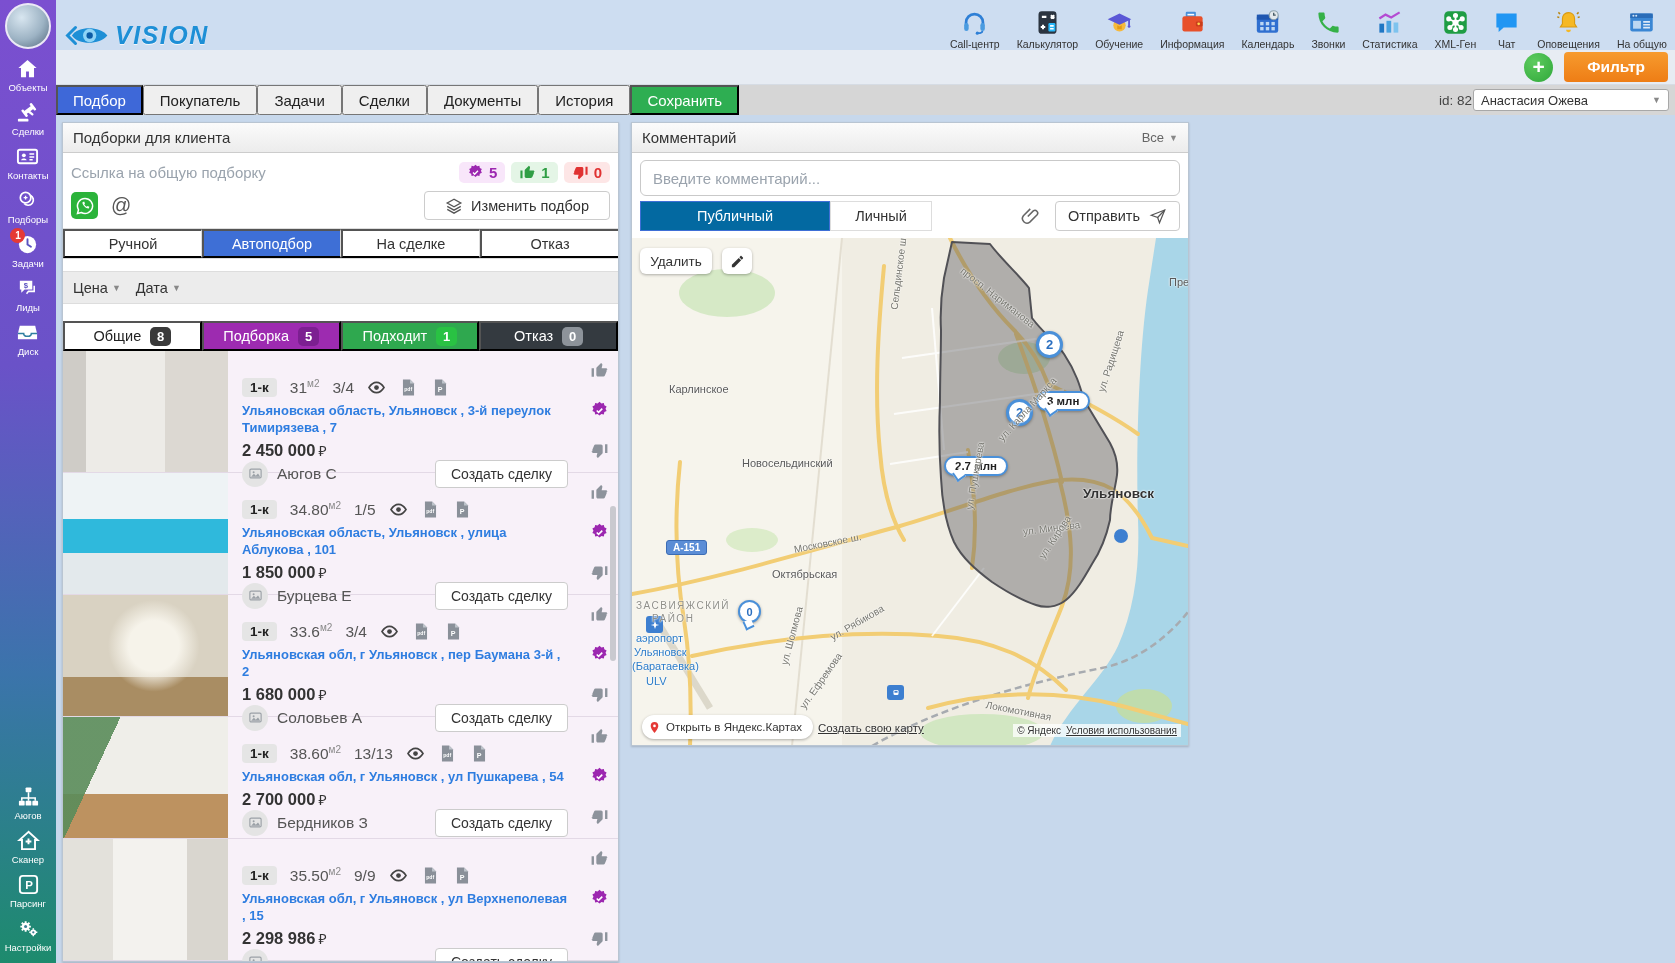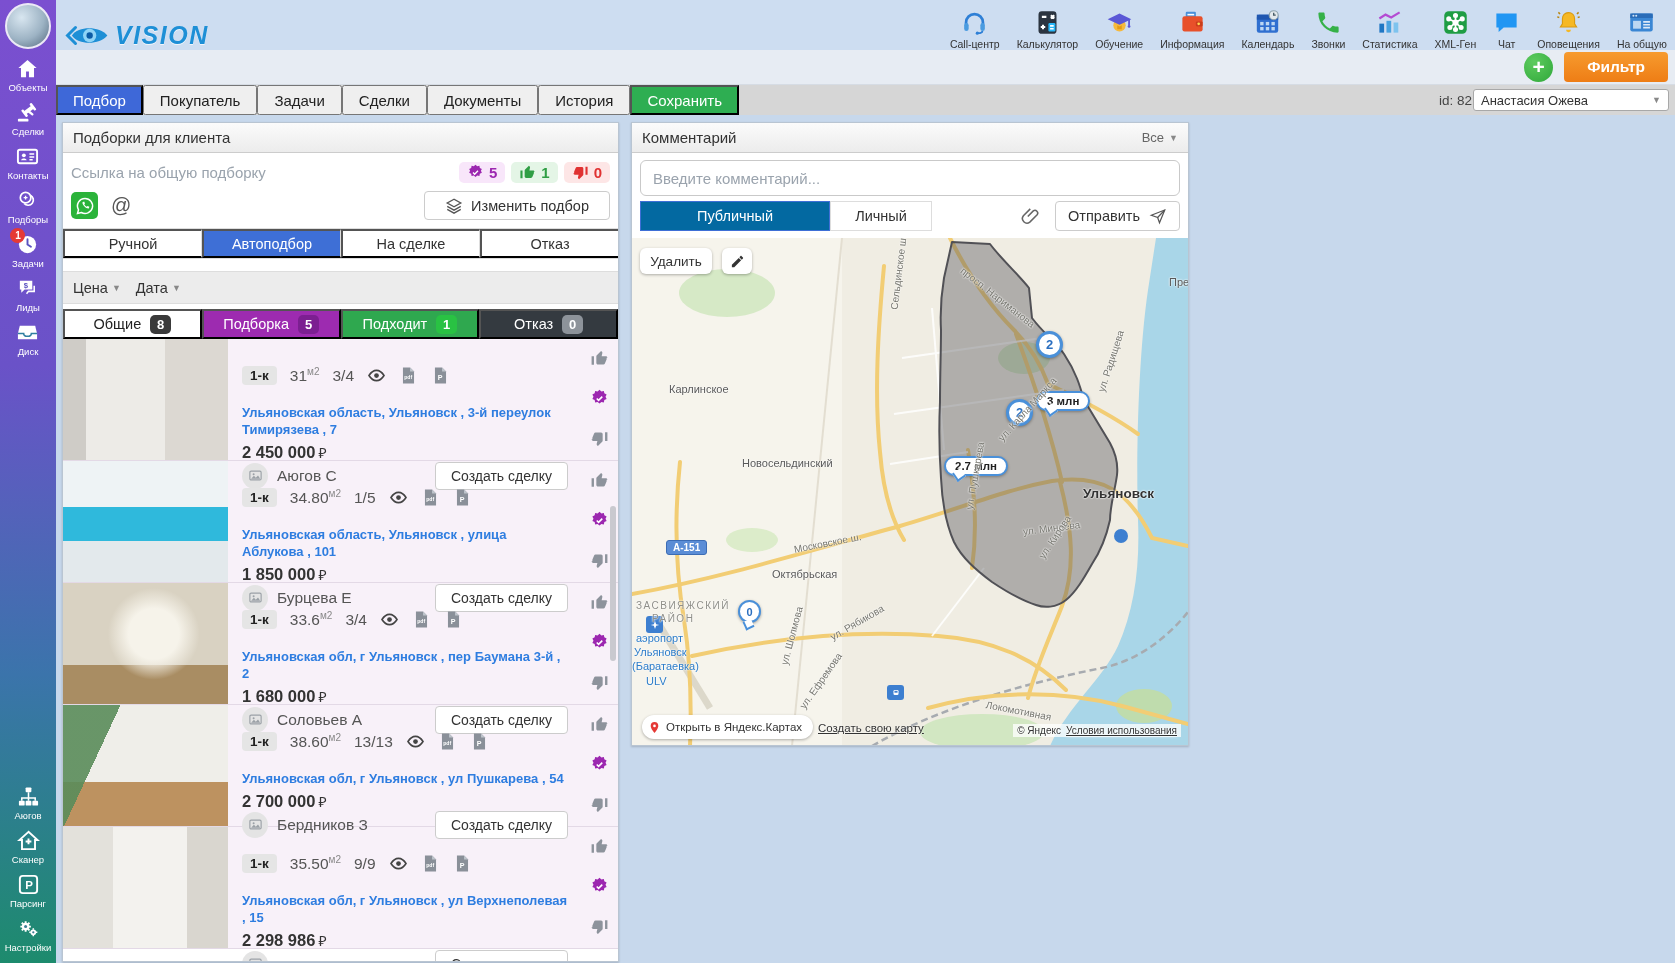--- a/index.html
+++ b/index.html
@@ -81,21 +81,21 @@
   .wa svg{width:20px;height:20px}
   .at{font-size:20px;color:#555;cursor:pointer}
   .btn-change{margin-left:auto;height:29px;background:#fff;border:1px solid #ccc;border-radius:4px;display:flex;align-items:center;gap:8px;padding:0 20px;font-size:14.5px;color:#333;cursor:pointer;font-family:inherit}
   .btn-change svg{width:18px;height:18px}
   .modetabs{display:flex;border-top:1px solid #ddd;border-bottom:1px solid #ddd}
   .modetab{flex:1;height:29px;display:flex;align-items:center;justify-content:center;font-size:14.5px;color:#333;background:#fff;border-right:1px solid #ddd;cursor:pointer}
   .modetab:last-child{border-right:none}
   .modetab.active{background:#3e6fd6;color:#fff}
   .sortrow{height:33px;background:#ececec;border-top:1px solid #ddd;border-bottom:1px solid #ddd;display:flex;align-items:center;padding:0 10px;gap:15px;margin-top:12px}
   .sortitem{font-size:14.5px;color:#333;display:flex;align-items:center;gap:4px;cursor:pointer}
-  .counttabs{display:flex;margin-top:5px}
+  .counttabs{display:flex;margin-top:17px}
   .counttab{flex:1;height:30px;display:flex;align-items:center;justify-content:center;gap:9px;font-size:14.5px;cursor:pointer}
   .ct-all{background:#fff;color:#222}
   .ct-selection{background:#9d2bb0;color:#fff}
   .ct-suitable{background:#2fa84f;color:#fff}
   .ct-rejected{background:#343a40;color:#fff}
   .ct-count{min-width:21px;height:19px;border-radius:5px;font-size:13px;font-weight:bold;display:flex;align-items:center;justify-content:center;padding:0 5px;color:#fff}
   .cc-all{background:#3a3a3a}.cc-selection{background:#7c1f91}.cc-suitable{background:#29c243}.cc-rejected{background:#8d939a}
 
   .card{display:flex;height:122px;background:#f8f1f9;border-bottom:1px solid #e3d9e6}
   .photo{width:165px;height:100%;flex:none;cursor:pointer}
@@ -104,21 +104,21 @@
   .photo--living-beige{background:radial-gradient(circle at 55% 42%,#f6f3ea 0 22%,rgba(0,0,0,0) 40%),linear-gradient(180deg,#d9d2c2 0 68%,#a98d63 68% 100%)}
   .photo--room-green-art{background:linear-gradient(115deg,rgba(90,140,90,.9) 12% 26%,rgba(0,0,0,0) 26%),linear-gradient(180deg,#efeee9 0 64%,#bd9260 64% 100%)}
   .photo--kitchen-corner{background:linear-gradient(90deg,#e3e1db 0 30%,#f3f2ee 30% 75%,#d9d6cf 75% 100%),linear-gradient(#eee,#b8b3a6)}
   .card-main{flex:1;padding:27px 4px 7px 14px;display:flex;flex-direction:column}
   .row-a{display:flex;align-items:center;gap:13px}
   .rooms{background:#e5e5e5;border-radius:4px;padding:2px 8px;font-size:13.5px;font-weight:bold;color:#222}
   .area,.floor{font-size:15.5px;color:#555}
   .unit{font-size:10px;color:#888;vertical-align:6px}
   .row-a .dicon{width:19px;height:19px;cursor:pointer}
   .row-a .dicon svg{width:100%;height:100%}
-  .addr{margin-top:20px;font-size:13px;font-weight:bold;color:#2e7de0;line-height:1.3;cursor:pointer;padding-right:6px}
+  .addr{margin-top:6px;font-size:13px;font-weight:bold;color:#2e7de0;line-height:1.3;cursor:pointer;padding-right:6px}
   .price{margin-top:4px;font-size:16.5px;font-weight:bold;color:#333}
   .price .cur{font-weight:normal;font-size:14px;margin-left:3px}
   .agentrow{margin-top:auto;display:flex;align-items:center;gap:9px}
   .imgic{width:26px;height:26px;border-radius:50%;background:#e4e4e4;display:flex;align-items:center;justify-content:center}
   .imgic svg{width:15px;height:15px}
   .agent{font-size:15.5px;color:#555}
   .btn-deal{margin-left:auto;margin-right:8px;background:#fff;border:1px solid #ccc;border-radius:4px;height:28px;padding:0 15px;font-size:14px;color:#333;cursor:pointer;font-family:inherit}
   .rail{width:38px;flex:none;display:flex;flex-direction:column;align-items:center;justify-content:space-between;padding:10px 0 12px}
   .rail .ric{width:19px;height:19px;cursor:pointer}
   .rail .ric svg{width:100%;height:100%}

